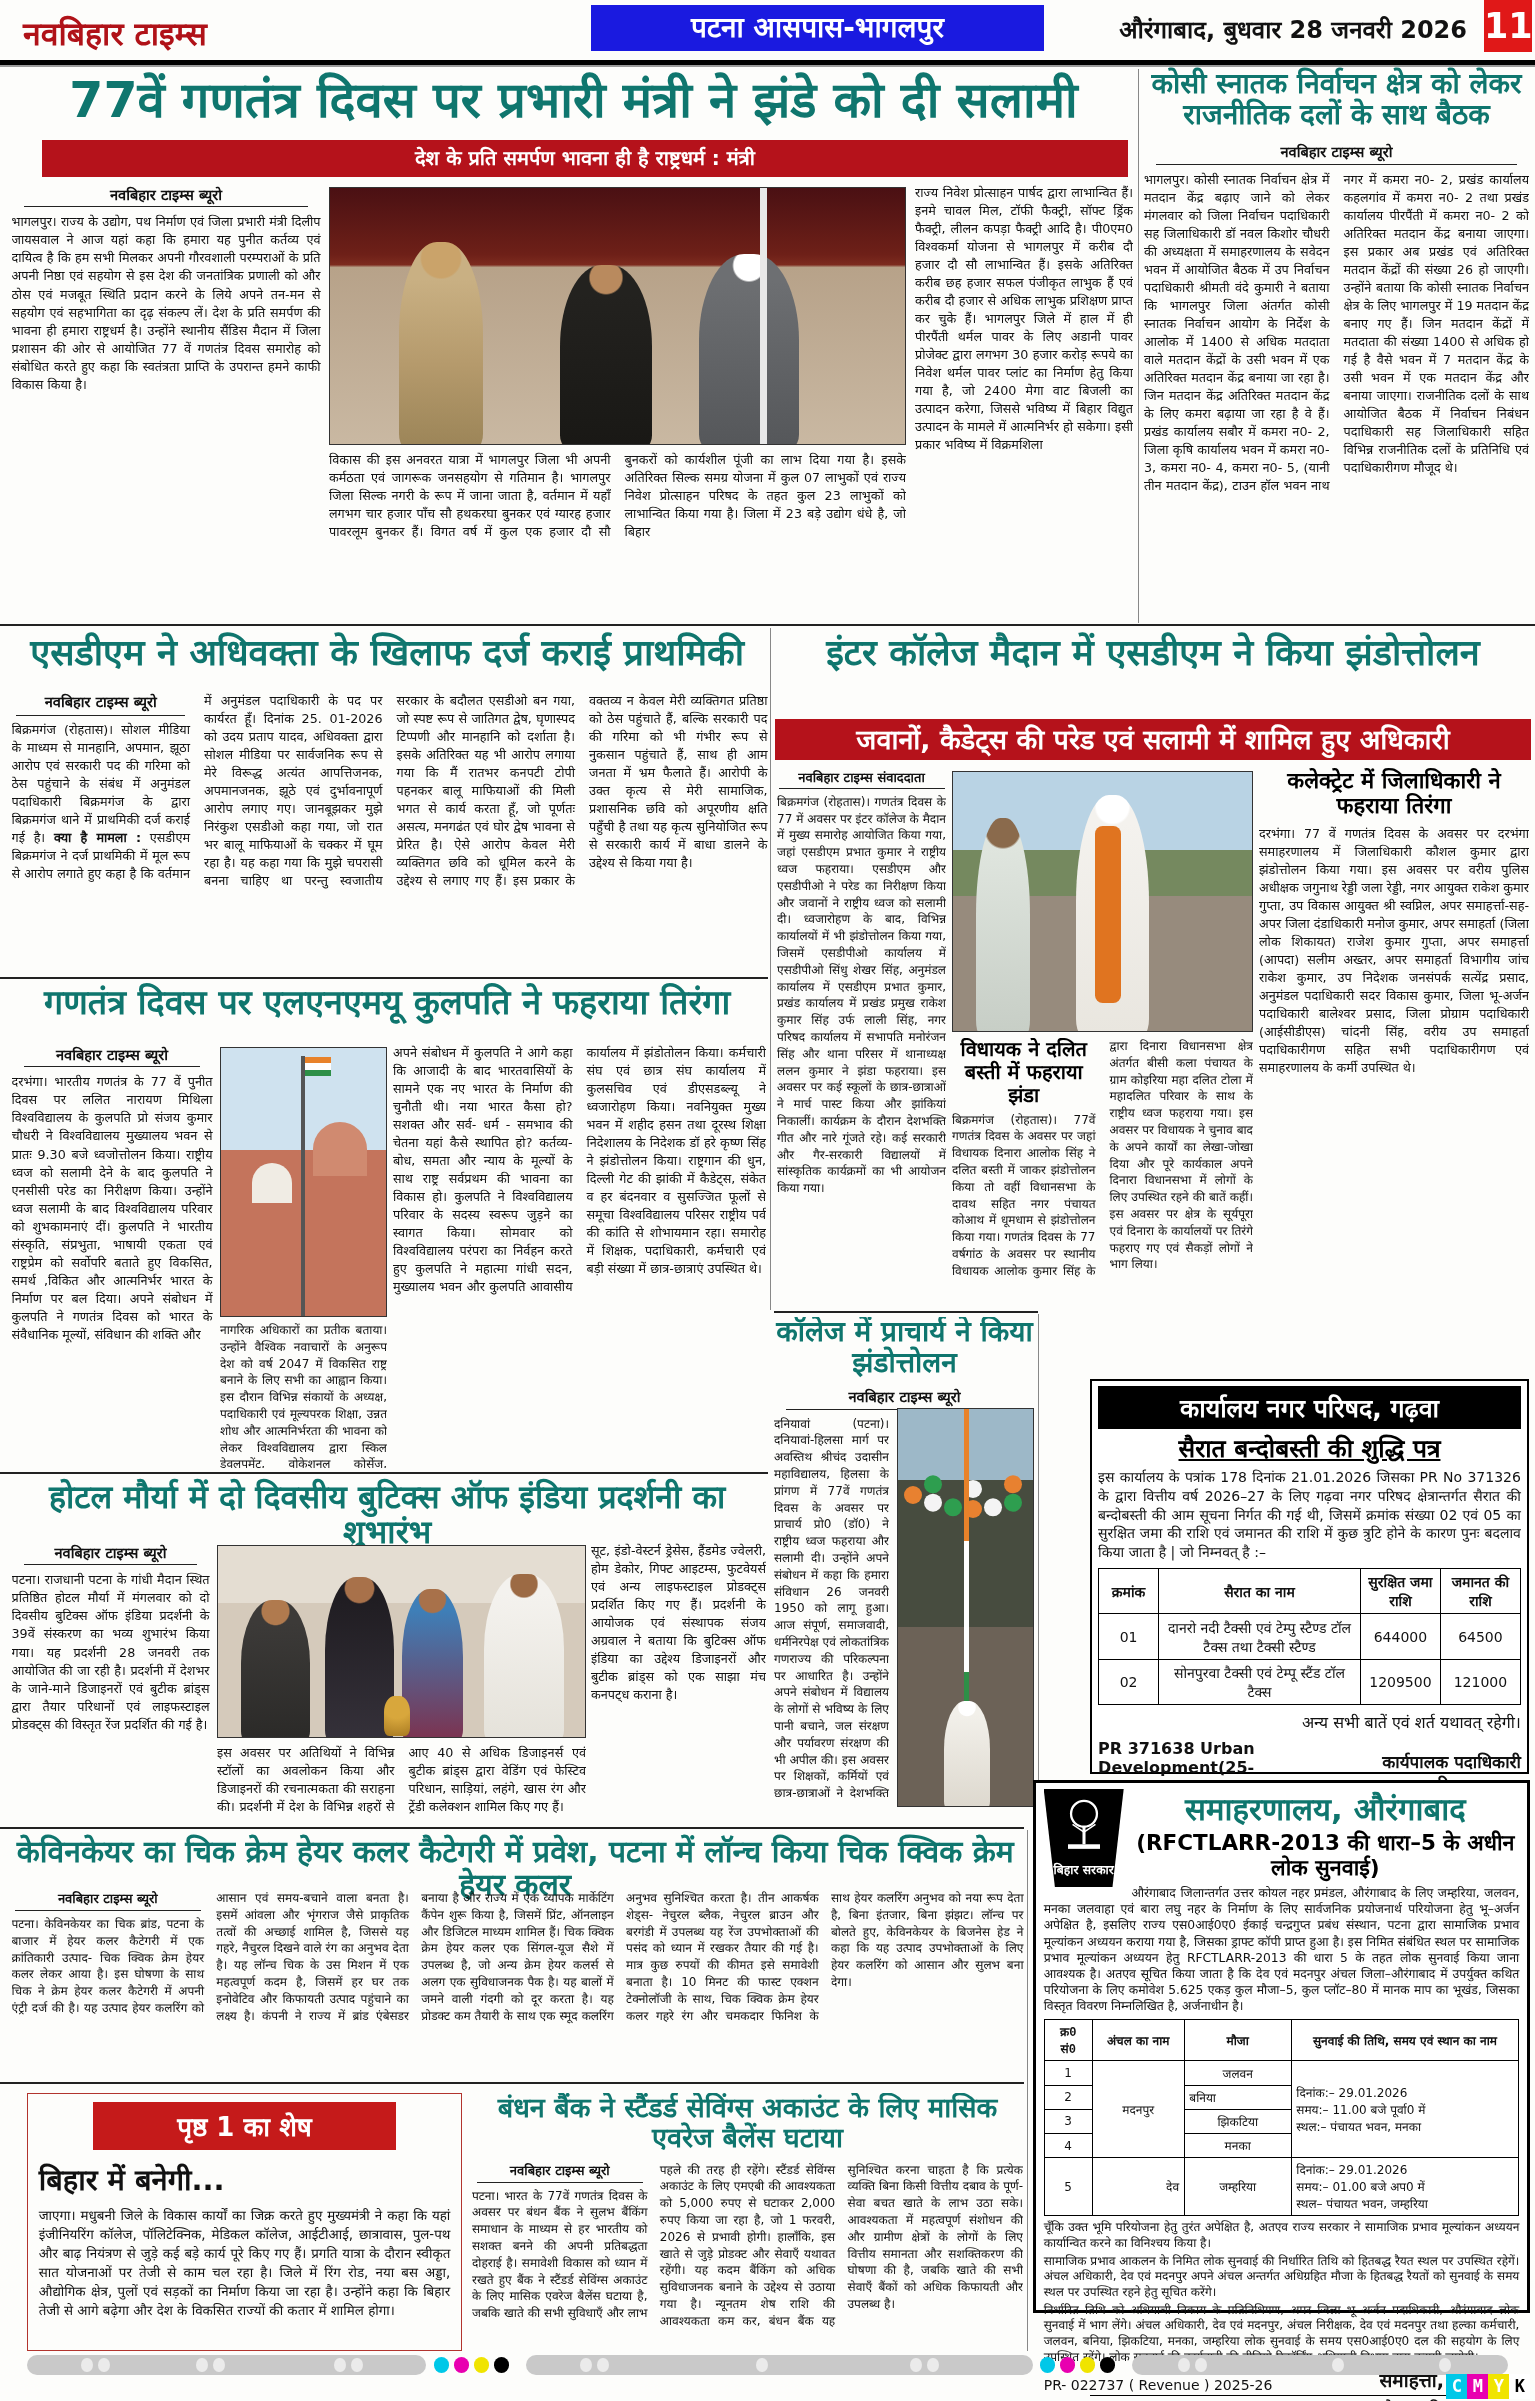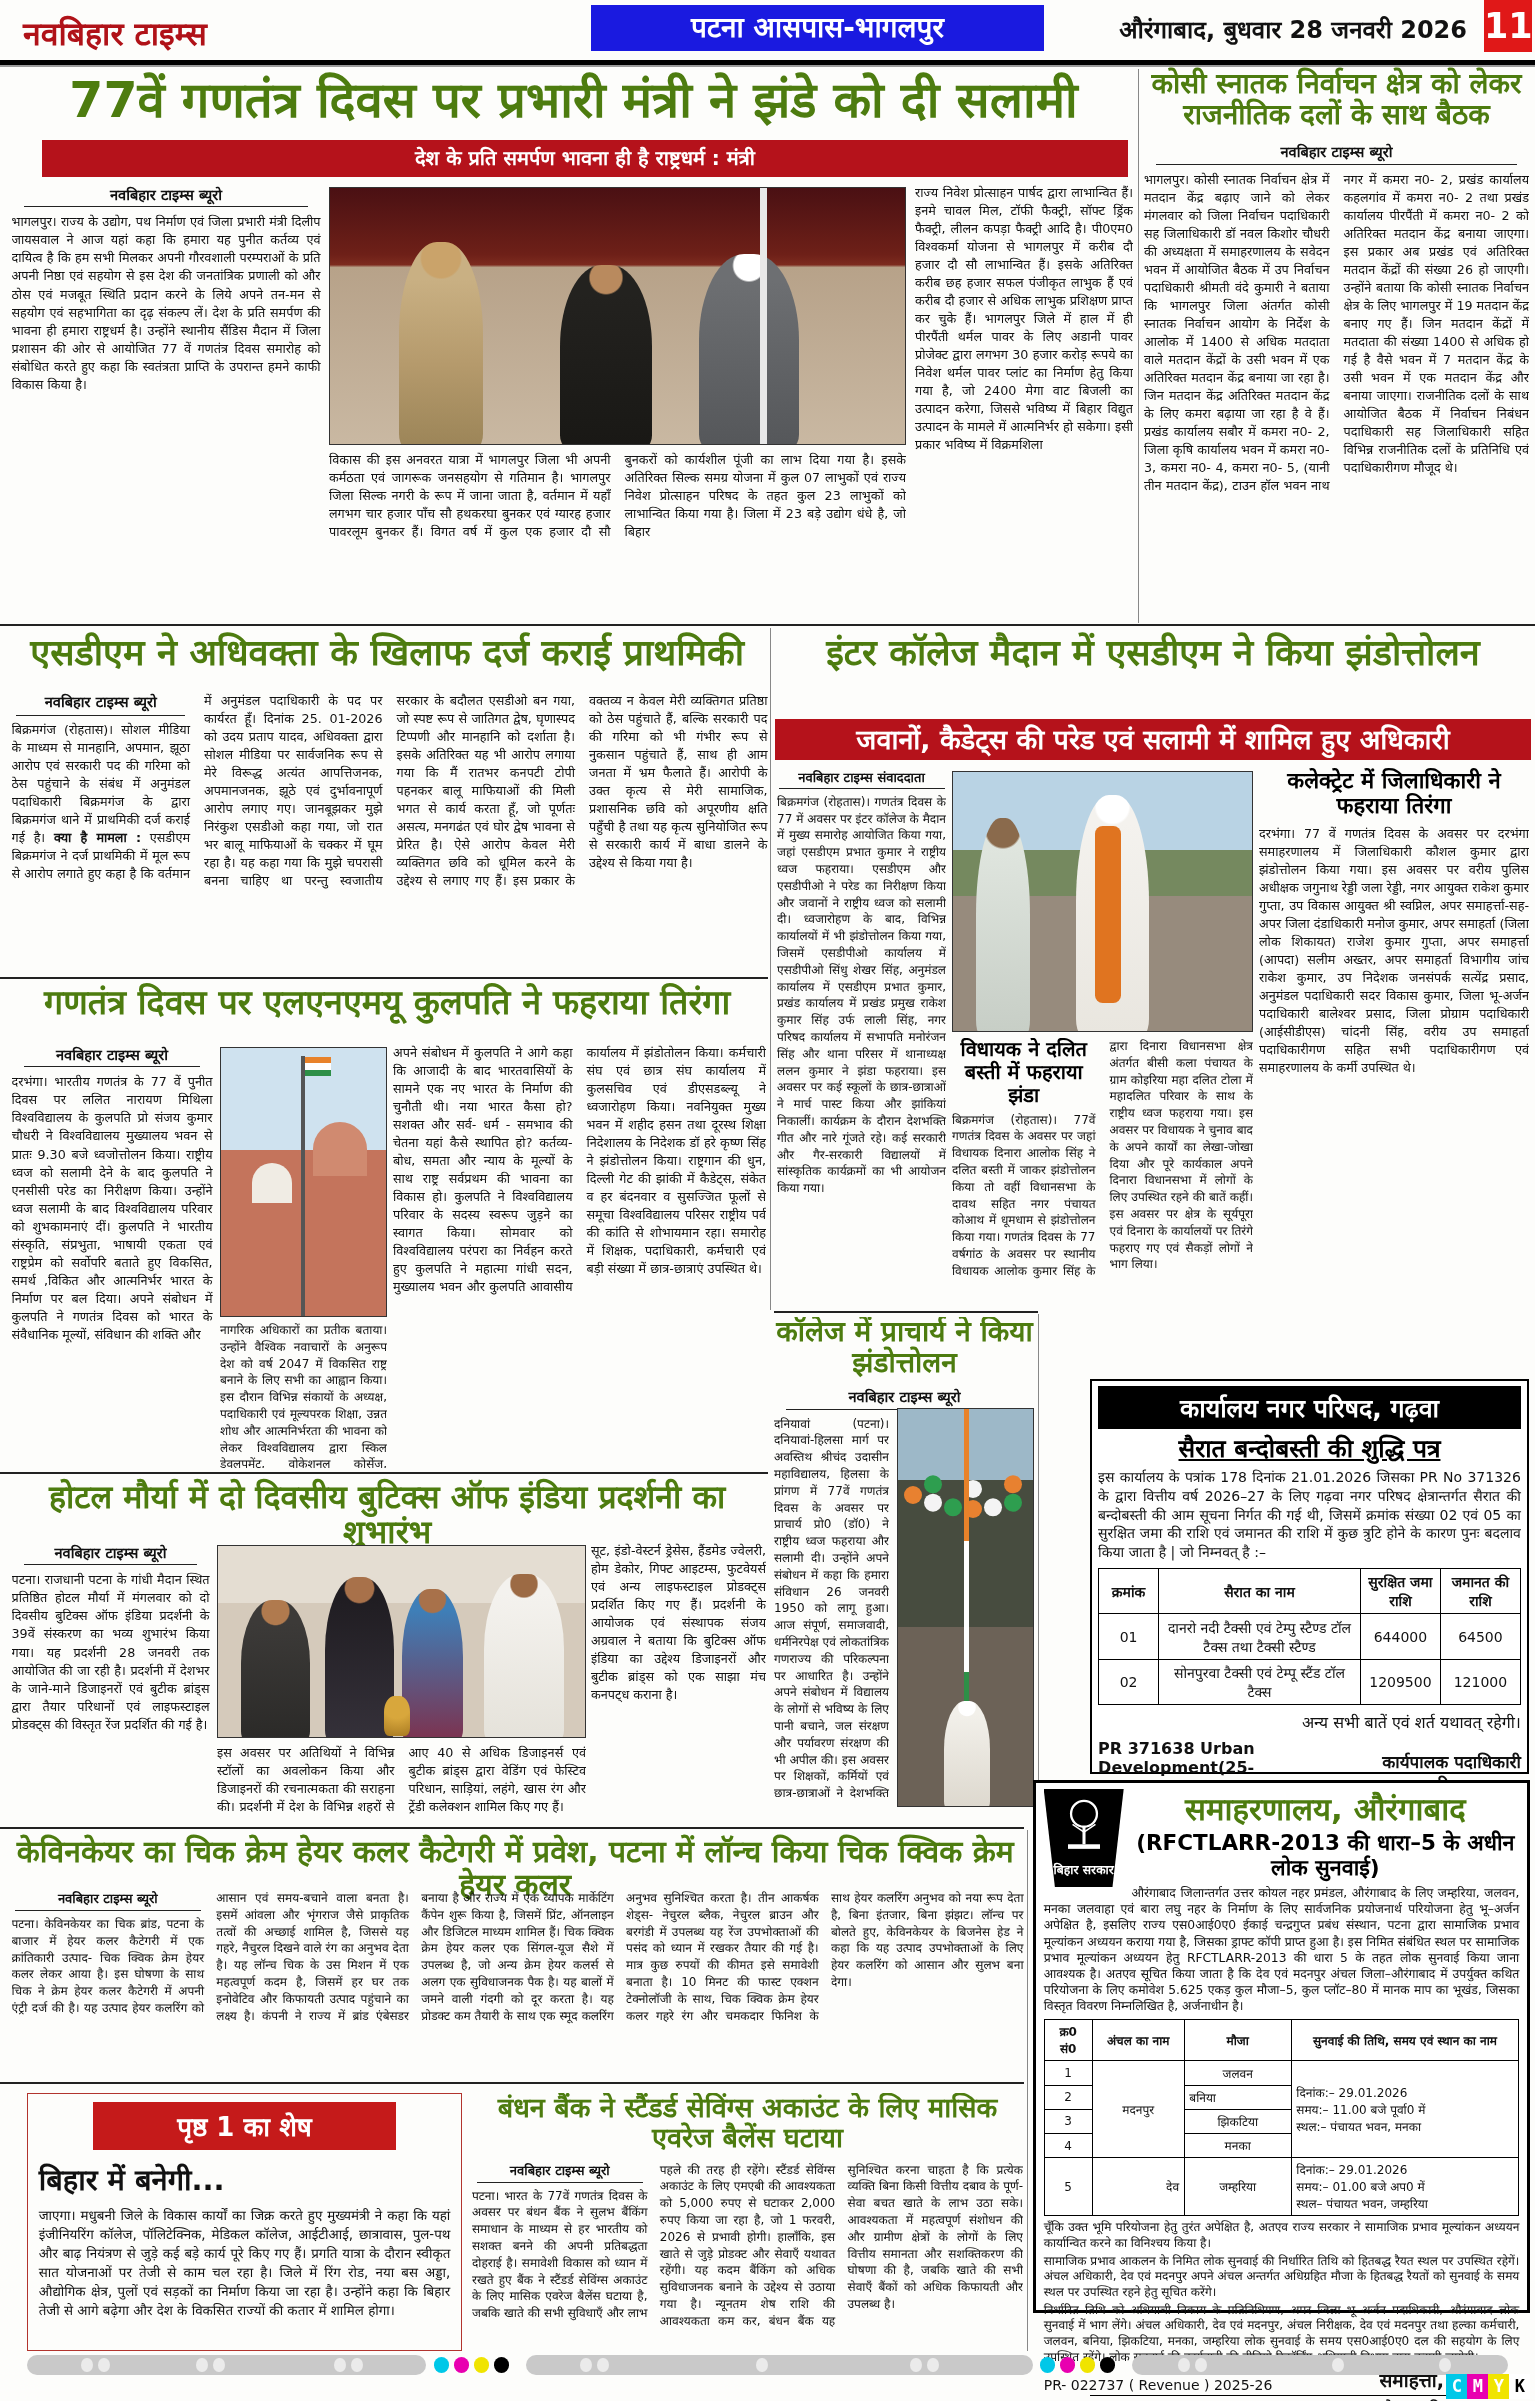--- a/index.html
+++ b/index.html
@@ -3,21 +3,21 @@
 <meta charset="utf-8">
 <style>
   :root{
     --masthead_red:#b01218; --edition_blue:#1a1ae0; --page_red:#e01818;
     --banner_red:#b5121b; --ink:#111111; --paper:#fdfdfb;
   }
   *{box-sizing:border-box; margin:0; padding:0;}
   body{background:#6e6e6e; font-family:"DejaVu Sans","Liberation Sans",sans-serif;}
   #page{position:relative; width:1535px; height:2401px; background:var(--paper); color:var(--ink); overflow:hidden; margin:0 auto;}
   .abs{position:absolute;}
-  .hl{font-weight:bold; text-align:center; line-height:1.1; color:#4d7c0f;}
+  .hl{font-weight:bold; text-align:center; line-height:1.1; color:#0f766e;}
   .byline{font-weight:bold; text-align:center; font-size:14.6px; border-bottom:1.5px solid #222; padding-bottom:2.3px; margin:0 12.3px 6.1px;}
   .bt{font-size:12.7px; line-height:1.42; text-align:justify;}
   .bt-sm{font-size:12px; line-height:1.4; text-align:justify;}
   .c2{column-count:2; column-gap:14px;}
   .c3{column-count:3; column-gap:12.3px;}
   .c4{column-count:4; column-gap:14px;}
   .c5{column-count:5; column-gap:12.3px;}
   .redband{background:var(--banner_red); color:#fff; font-weight:bold; text-align:center;}
   .photo{border:0.8px solid #333; overflow:hidden; position:absolute;}
   .rule-h{position:absolute; background:#222; height:1.5px;}
@@ -240,21 +240,21 @@
       </svg>
       <div style="color:#fff;font-weight:bold;font-size:12.3px;">बिहार सरकार</div>
     </div>
     <div class="hl" style="font-size:31px;padding-top:3.1px;">समाहरणालय, औरंगाबाद</div>
     <div class="subhead" style="font-size:21.5px;margin:4.6px 0;">(RFCTLARR-2013 की धारा–5 के अधीन लोक सुनवाई)</div>
     <div class="bt" style="font-size:12.3px;line-height:1.32;">औरंगाबाद जिलान्तर्गत उत्तर कोयल नहर प्रमंडल, औरंगाबाद के लिए जम्हरिया, जलवन, मनका जलवाहा एवं बारा लघु नहर के निर्माण के लिए सार्वजनिक प्रयोजनार्थ परियोजना हेतु भू–अर्जन अपेक्षित है, इसलिए राज्य एस0आई0ए0 ईकाई चन्द्रगुप्त प्रबंध संस्थान, पटना द्वारा सामाजिक प्रभाव मूल्यांकन अध्ययन कराया गया है, जिसका ड्राफ्ट कॉपी प्राप्त हुआ है। इस निमित संबंधित स्थल पर सामाजिक प्रभाव मूल्यांकन अध्ययन हेतु RFCTLARR-2013 की धारा 5 के तहत लोक सुनवाई किया जाना आवश्यक है। अतएव सूचित किया जाता है कि देव एवं मदनपुर अंचल जिला–औरंगाबाद में उपर्युक्त कथित परियोजना के लिए कमोवेश 5.625 एकड़ कुल मौजा–5, कुल प्लॉट–80 में मानक माप का भूखंड, जिसका विस्तृत विवरण निम्नलिखित है, अर्जनाधीन है।</div>
 
     <table class="ntable" style="width:100%;margin-top:4.6px;font-size:12px;clear:both;">
       <tbody>
           <tr>
-        <th style="width:48px;">क्र0 सं0</th>
+        <th style="width:48px;font-family:Liberation Mono, monospace;">क्र0 सं0</th>
         <th style="width:92px;">अंचल का नाम</th>
         <th style="width:107px;">मौजा</th>
         <th>सुनवाई की तिथि, समय एवं स्थान का नाम</th>
       </tr>
       <tr>
         <td style="text-align:center;">1</td>
         <td rowspan="4" style="text-align:center;">मदनपुर</td>
         <td style="text-align:center;">जलवन</td>
         <td rowspan="4">
           <div>दिनांक:– 29.01.2026</div>

